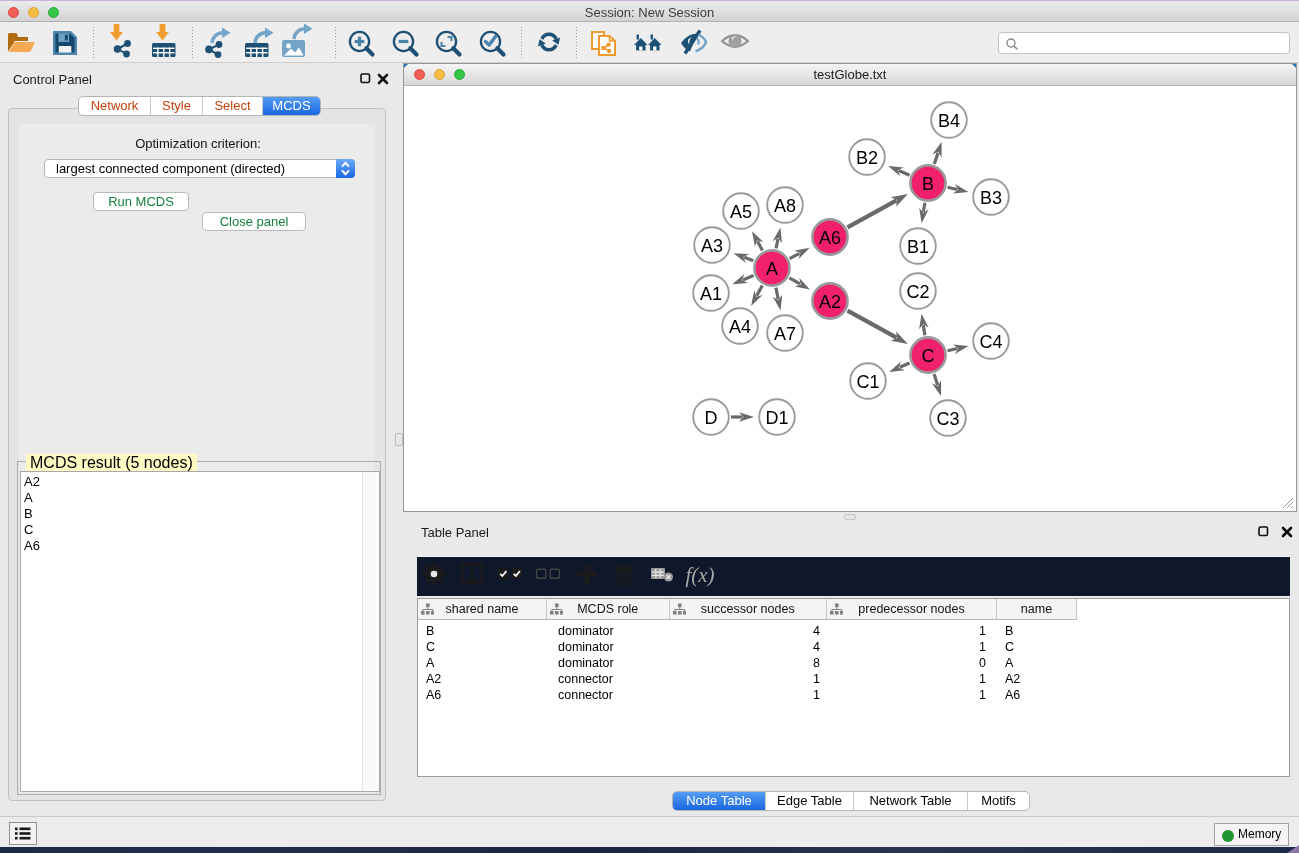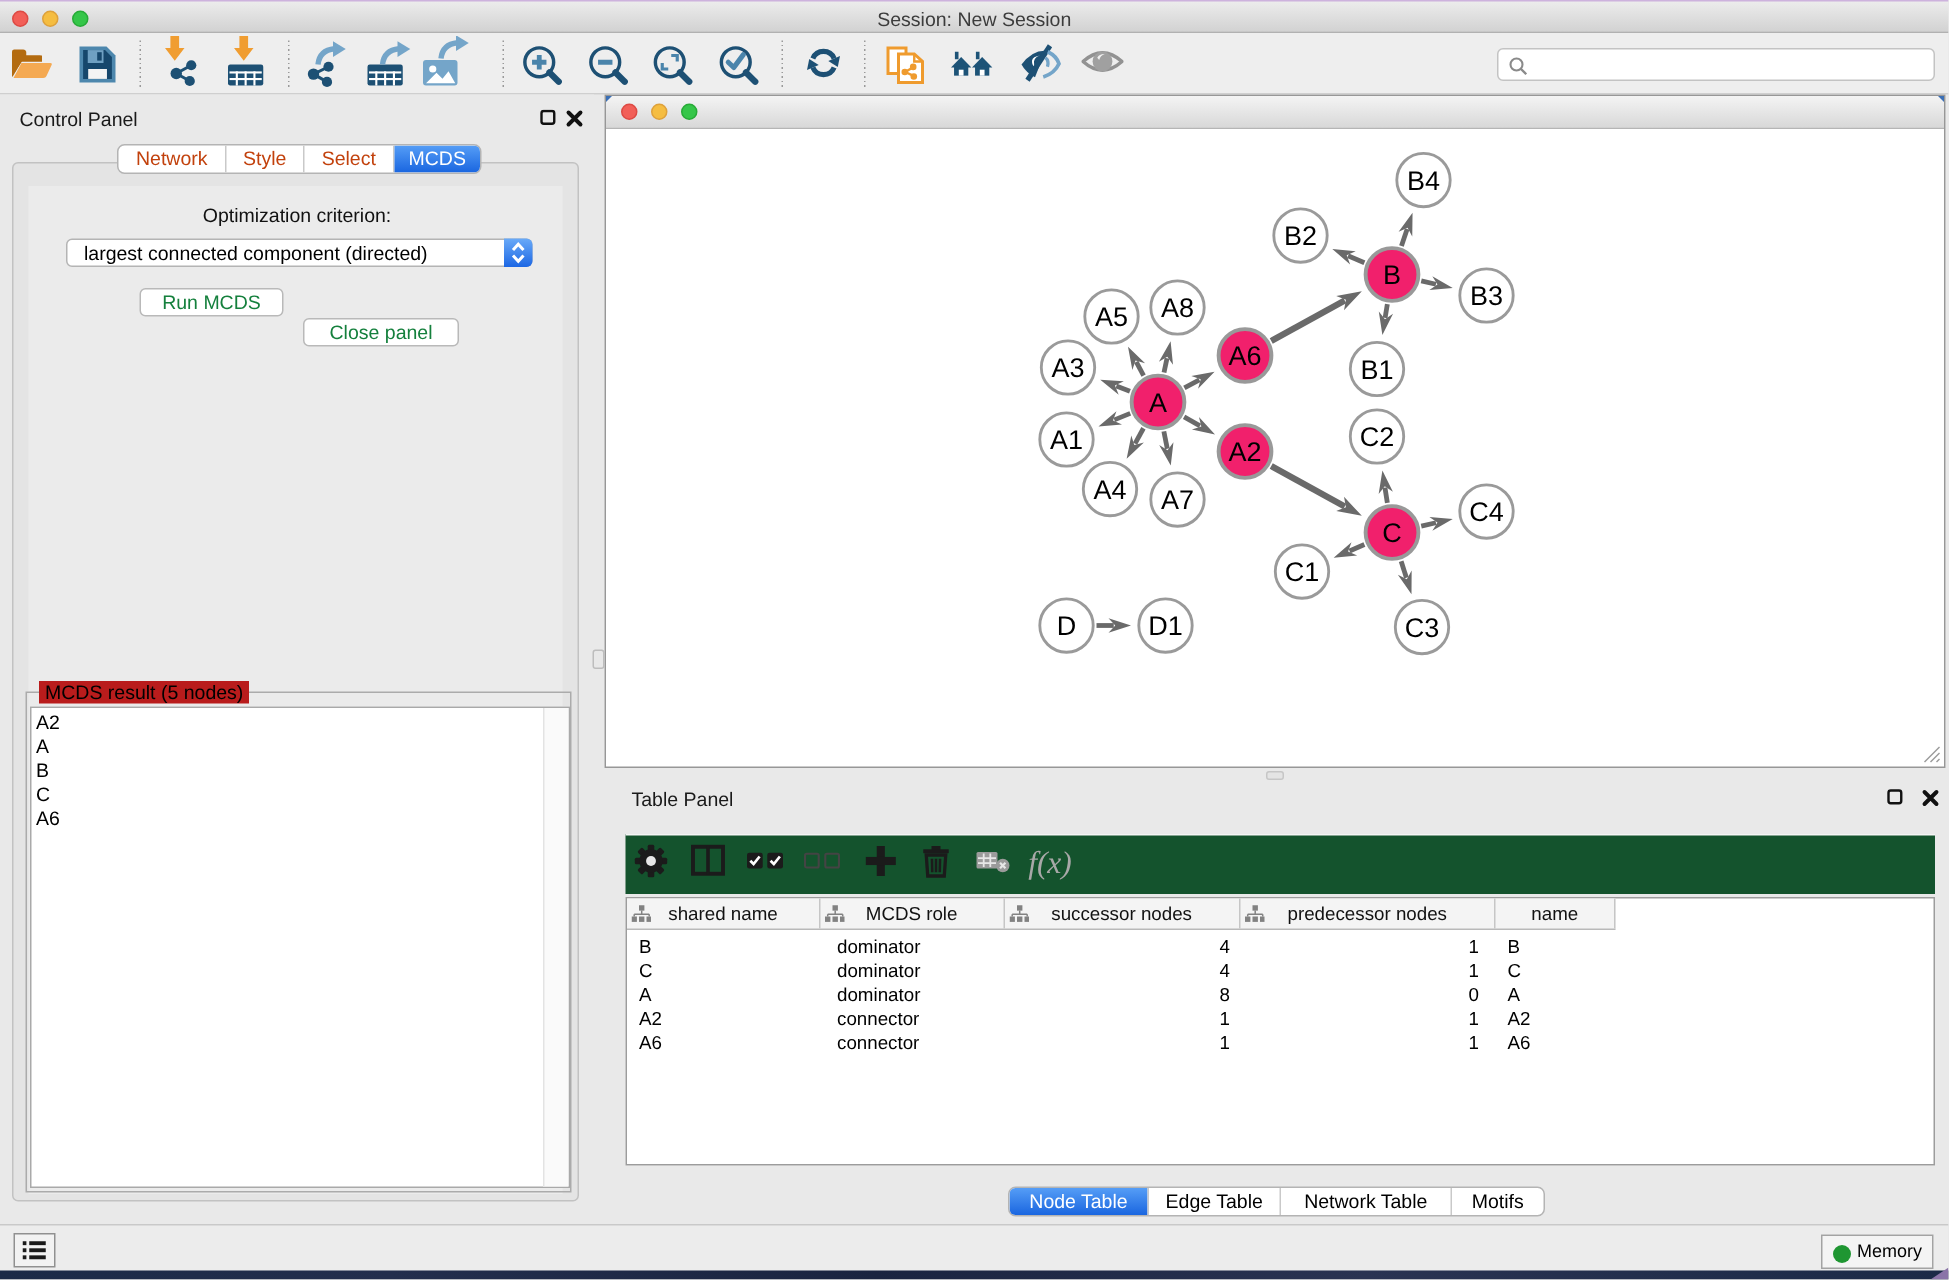--- a/index.html
+++ b/index.html
@@ -45,22 +45,22 @@
 #dropdown { position:absolute; left:44px; top:96px; width:311px; height:19px;
   background:#fff; border:1px solid #b4b4b4; border-radius:4px; font-size:13px;
   line-height:17px; padding-left:11px; color:#000; }
 #dropdown .spin { position:absolute; right:-1px; top:-1px; width:19px; height:19px;
   border-radius:0 4px 4px 0; background:linear-gradient(#6aaaf8,#1c67e4); }
 .btn { position:absolute; height:19px; background:#ffffff; border:1px solid #b9b9b9;
   border-radius:4px; font-size:13px; text-align:center; line-height:17px; color:#15803d; }
 
 #fieldset { position:absolute; left:17px; top:398px; width:364px; height:334px;
   border:1px solid #ababab; }
-#fieldset .legend { position:absolute; left:8px; top:-8px; background:#b91c1c;
-  padding:0 4px; font-size:13px; color:#000; }
+#fieldset .legend { position:absolute; left:8px; top:-8px; background:#fef9c3;
+  padding:0 4px; font-size:16px; color:#000; }
 #listbox { position:absolute; left:2px; top:9px; width:360px; height:321px; padding-top:1.5px;
   background:#fff; border:1px solid #a9a9a9; font-size:13px; }
 #listbox .sb { position:absolute; right:0; top:0; width:17px; height:100%;
   background:#fafafa; border-left:1px solid #e3e3e3; }
 #listbox .it { padding-left:3px; height:16px; line-height:16px; color:#000; }
 
 
 #netwin { left:403px; top:63px; width:894px; height:449px; background:#fff;
   border:1px solid #979797; }
 #nettitle { position:absolute; left:0; top:0; width:100%; height:22px;
@@ -68,21 +68,21 @@
 #nettitle .t { position:absolute; width:100%; top:3px; text-align:center; font-size:13px; color:#222; }
 #nettitle .tl { top:5px; width:11px; height:11px; }
 #nettitle .r { left:10px; background:#f25f58; border:0.5px solid #dd4a44; }
 #nettitle .y { left:30px; background:#f5bd41; border:0.5px solid #dea13b; }
 #nettitle .g { left:50px; background:#35c649; border:0.5px solid #27ab37; }
 
 
 #tpanel { left:397px; top:513px; width:902px; height:303px; background:#e9e9e9; }
 #tpanel .hdr { position:absolute; left:24px; top:12px; font-size:13px; color:#1a1a1a; }
 #ttoolbar { position:absolute; left:20px; top:43px; width:873px; height:40px;
-  background:#14532d; border-top:1px solid #f5f5f5; }
+  background:#0f172a; border-top:1px solid #f5f5f5; }
 #tablebox { position:absolute; left:20px; top:85px; width:873px; height:179px;
   background:#fff; border:1px solid #9c9c9c; }
 #thead { position:absolute; left:0; top:0; height:21px; background:#f4f4f4;
   border-bottom:1px solid #b9b9b9; }
 .thcell { position:absolute; top:0; height:20px; border-right:1px solid #c6c6c6;
   font-size:12.5px; text-align:center; line-height:20px; color:#111; }
 .trow { position:absolute; font-size:12.5px; color:#000; height:16px; line-height:16px; }
 #btabs { position:absolute; left:275px; top:278px; height:20px; display:flex;
   border:1px solid #b4b4b4; border-radius:5px; overflow:hidden; background:#fff;align-items:flex-end; }
 #btabs div { font-size:13px; color:#000; text-align:center; line-height:18px;
@@ -296,20 +296,21 @@
   <svg style="position:absolute;left:0;top:0;z-index:3" width="4" height="4">
       <path d="M0 0 L4 0 L0 4 Z" fill="#3b6fb5"></path>
     </svg>
     <svg style="position:absolute;right:0;top:0;z-index:3" width="4" height="4">
       <path d="M0 0 L4 0 L4 4 Z" fill="#3b6fb5"></path>
     </svg>
     <div id="nettitle">
     <div class="tl r"></div>
       <div class="tl y"></div>
       <div class="tl g"></div>
+    <div class="t">testGlobe.txt</div>
   </div>
   <svg width="892" height="424" style="position:absolute;left:0;top:24px;" font-family="Liberation Sans, sans-serif">
       <line x1="358.4" y1="162.4" x2="353.5" y2="153.3" stroke="#6a6a6a" stroke-width="3.2"></line>
 <polygon points="348.0,143.2 359.4,154.1 353.0,152.4 350.9,158.7" fill="#6a6a6a"></polygon>
 <line x1="372.0" y1="160.4" x2="374.0" y2="150.8" stroke="#6a6a6a" stroke-width="3.2"></line>
 <polygon points="376.4,139.5 378.0,155.2 374.2,149.8 368.6,153.2" fill="#6a6a6a"></polygon>
 <line x1="349.3" y1="172.8" x2="340.2" y2="169.3" stroke="#6a6a6a" stroke-width="3.2"></line>
 <polygon points="329.5,165.2 345.2,166.1 339.3,169.0 341.8,175.1" fill="#6a6a6a"></polygon>
 <line x1="349.5" y1="187.6" x2="338.9" y2="191.9" stroke="#6a6a6a" stroke-width="3.2"></line>
 <polygon points="328.3,196.3 340.3,186.1 338.0,192.3 344.0,195.0" fill="#6a6a6a"></polygon>

